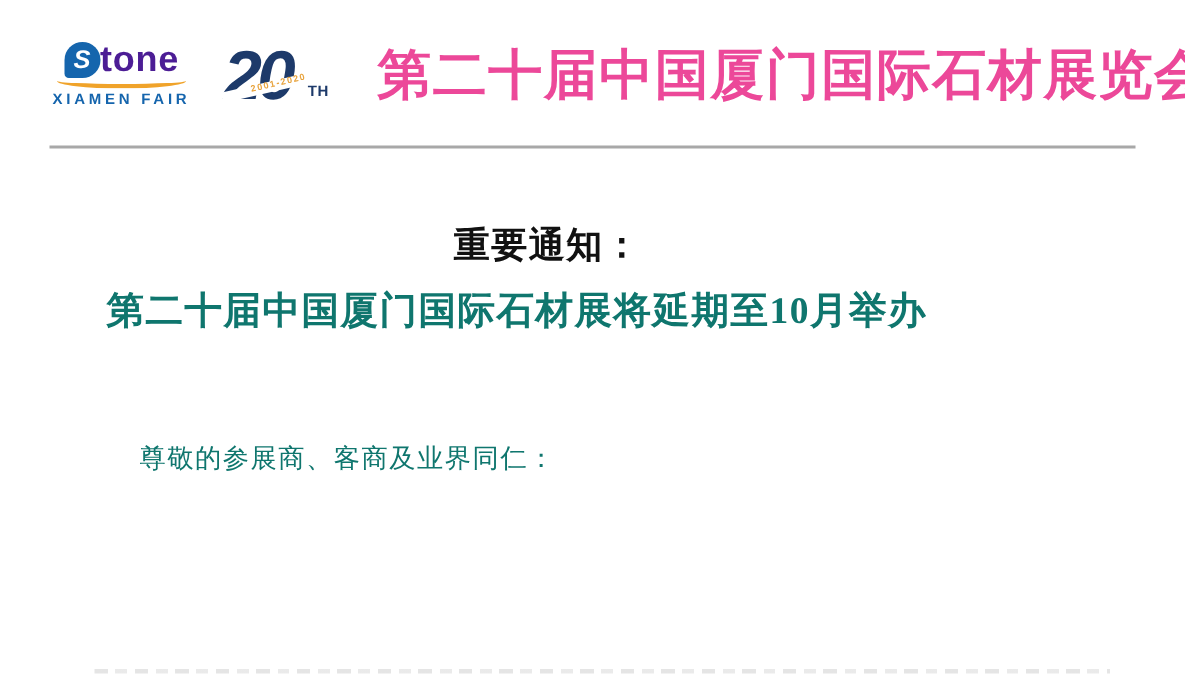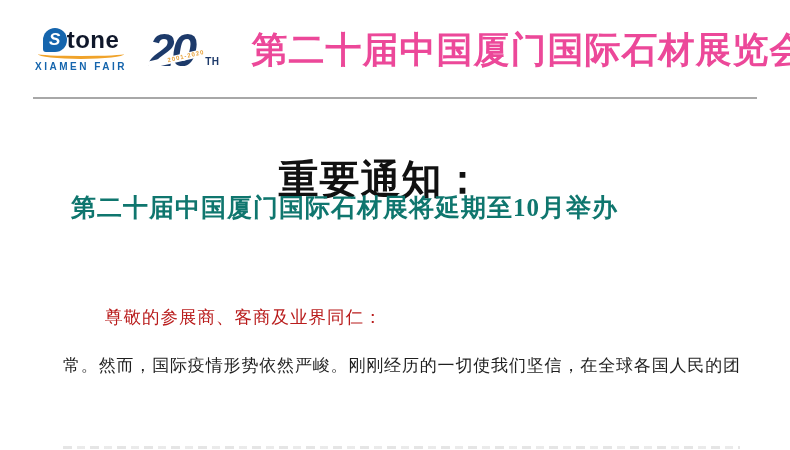--- a/index.html
+++ b/index.html
@@ -33,21 +33,21 @@
     font-weight: bold;
     font-size: 17px;
     line-height: 24px;
     text-align: center;
     font-style: italic;
     display: inline-block;
   }
   .tone {
     font-size: 24px;
     font-weight: 800;
-    color: #0f172a;
+    color: #4c1d95;
     letter-spacing: 0.5px;
     line-height: 24px;
   }
   .gold-swoosh {
     width: 86px; height: 5px;
     border-bottom: 3px solid #f0a32a;
     border-radius: 0 0 100% 100%/0 0 10px 10px;
     margin-top: -1px;
   }
   .xiamen-fair {
@@ -114,45 +114,45 @@
     width: 724px; height: 2px;
     background: #a8a8a8;
   }
 
   
   .serif { font-family: "Liberation Serif", "DejaVu Serif", serif; }
 
   .h-notice {
     position: absolute;
     top: 144px; left: 0; width: 730px;
-    margin: 16px;
-    text-align: center;
-    font-size: 40px;
+    margin: 0;
+    text-align: center;
+    font-size: 24px;
     font-weight: bold;
     color: #111111;
     letter-spacing: 1px;
     line-height: 40px;
   }
   .h-sub {
     position: absolute;
     top: 190px; left: 0; width: 689px;
     margin: 0;
     text-align: center;
     font-size: 25px;
     font-weight: bold;
     color: #0f766e;
     letter-spacing: 1px;
     line-height: 36px;
   }
   .salutation {
     position: absolute;
     top: 292px; left: 93px;
-    margin: 12px;
+    margin: 0;
     font-size: 17.5px;
-    color: #b91c1c;
+    color: #0f766e;
     letter-spacing: 1px;
     line-height: 26px;
   }
   .para {
     position: absolute;
     top: 350px; left: 63px;
     width: 677px;
     font-size: 17px;
     color: #1f1f1f;
     line-height: 31.5px;
@@ -203,16 +203,15 @@
 </div>
 
 <div class="rule"></div>
 
 <h2 class="h-notice serif">重要通知：</h2>
 <h3 class="h-sub serif">第二十届中国厦门国际石材展将延期至10月举办</h3>
 
 <p class="salutation serif">尊敬的参展商、客商及业界同仁：</p>
 
 <div class="para serif">
-  <div class="pline">常。然而，国际疫情形势依然严峻。刚刚经历的一切使我们坚信，在全球各国人民的团</div>
 </div>
 
 <div class="clipped-line"></div>
 
 </body></html>

